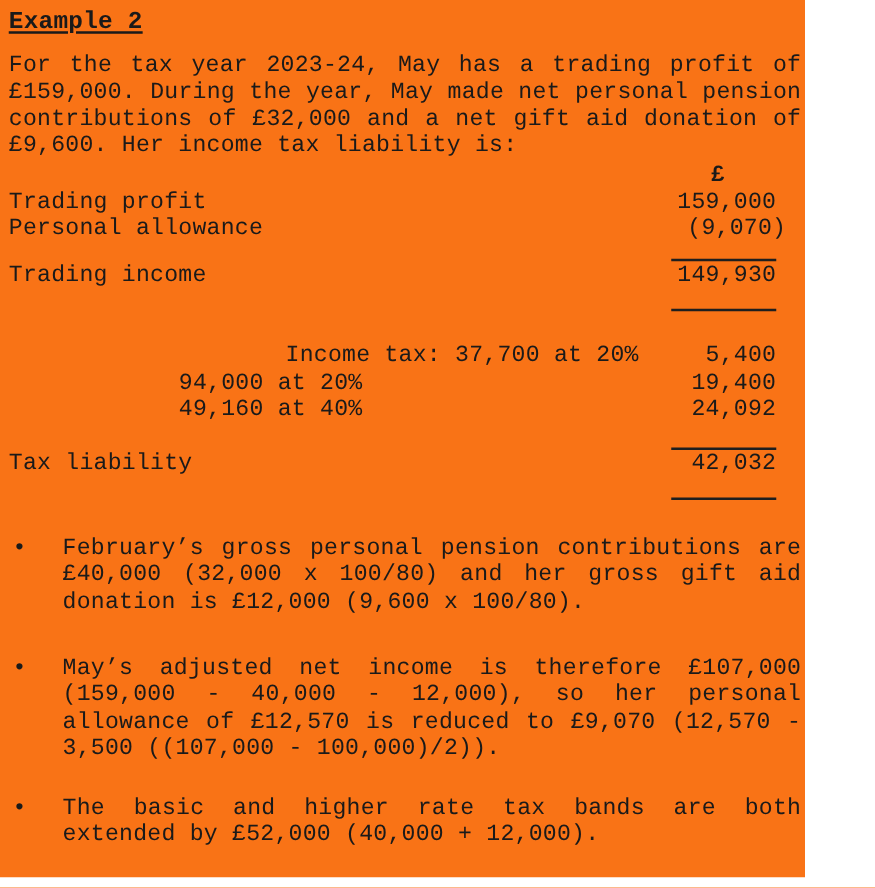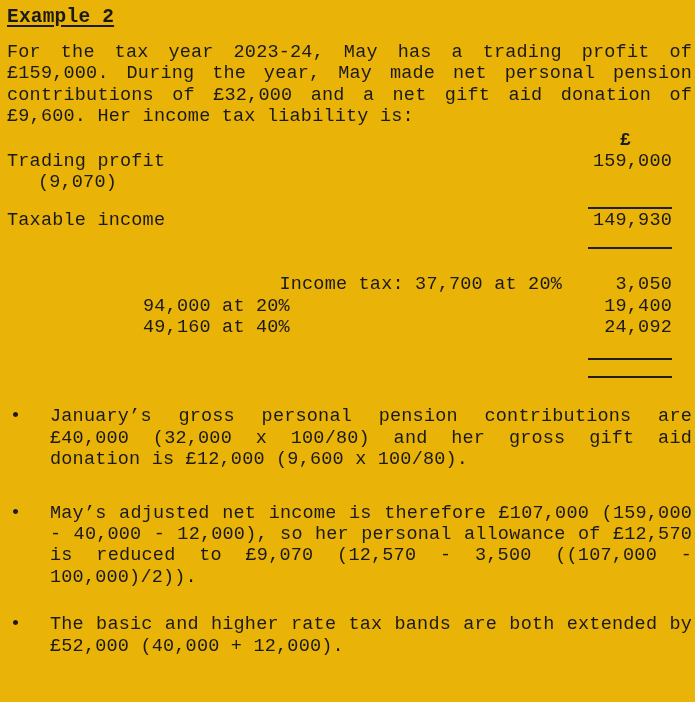--- a/index.html
+++ b/index.html
@@ -2,24 +2,24 @@
 <html><head>
 <meta charset="utf-8">
 <style>
   html, body {
     margin: 0;
     padding: 0;
     background: #ffffff;
   }
   .page {
     position: relative;
-    width: 695px;
+    width: 644px;
     height: 702px;
     box-sizing: border-box;
-    background: #eab308;
+    background: #f97316;
     padding: 5px 3px 0 7px;
     font-family: "Liberation Mono", "DejaVu Sans Mono", monospace;
     font-size: 18.5px;
     letter-spacing: 0.2px;
     line-height: 21.4px;
     color: #1a1a1a;
     overflow: hidden;
   }
   .heading {
     margin: 0;
@@ -107,67 +107,72 @@
       <span class="lbl"></span>
       <span class="amt cur">£</span>
     </div>
 
     <div class="trow">
       <span class="lbl">Trading profit</span>
       <span class="amt">159,000</span>
     </div>
 
     <div class="trow">
+      <span class="lbl">Personal allowance</span>
       <span class="amt hang">(9,070)</span>
     </div>
 
     <div class="rule-row mt13">
         <span class="rule"></span>
       </div>
 
     <div class="trow mt1">
-      <span class="lbl">Taxable income</span>
+      <span class="lbl">Trading income</span>
       <span class="amt">149,930</span>
     </div>
 
     <div class="rule-row mt16">
         <span class="rule"></span>
       </div>
 
     <div class="trow mt25">
       <span class="lbl">Income tax: 37,700 at 20%</span>
-      <span class="amt">3,050</span>
+      <span class="amt">5,400</span>
     </div>
 
     <div class="trow">
       <span class="lbl indent">94,000 at 20%</span>
       <span class="amt">19,400</span>
     </div>
 
     <div class="trow">
       <span class="lbl indent">49,160 at 40%</span>
       <span class="amt">24,092</span>
     </div>
 
     <div class="rule-row mt20">
         <span class="rule"></span>
       </div>
 
+    <div class="trow">
+      <span class="lbl">Tax liability</span>
+      <span class="amt">42,032</span>
+    </div>
 
     <div class="rule-row mt16">
         <span class="rule"></span>
       </div>
 
   </div>
 
   <div class="bullets">
 
     <div class="bullet b1">
       <span class="dot">•</span>
-      <div class="btext">January’s gross personal pension contributions are £40,000 (32,000 x 100/80) and her gross gift aid donation is £12,000 (9,600 x 100/80).</div>
+      <div class="btext">February’s gross personal pension contributions are £40,000 (32,000 x 100/80) and her gross gift aid donation is £12,000 (9,600 x 100/80).</div>
     </div>
 
     <div class="bullet b2">
       <span class="dot">•</span>
       <div class="btext">May’s adjusted net income is therefore £107,000 (159,000 - 40,000 - 12,000), so her personal allowance of £12,570 is reduced to £9,070 (12,570 - 3,500 ((107,000 - 100,000)/2)).</div>
     </div>
 
     <div class="bullet b3">
       <span class="dot">•</span>
       <div class="btext">The basic and higher rate tax bands are both extended by £52,000 (40,000 + 12,000).</div>

